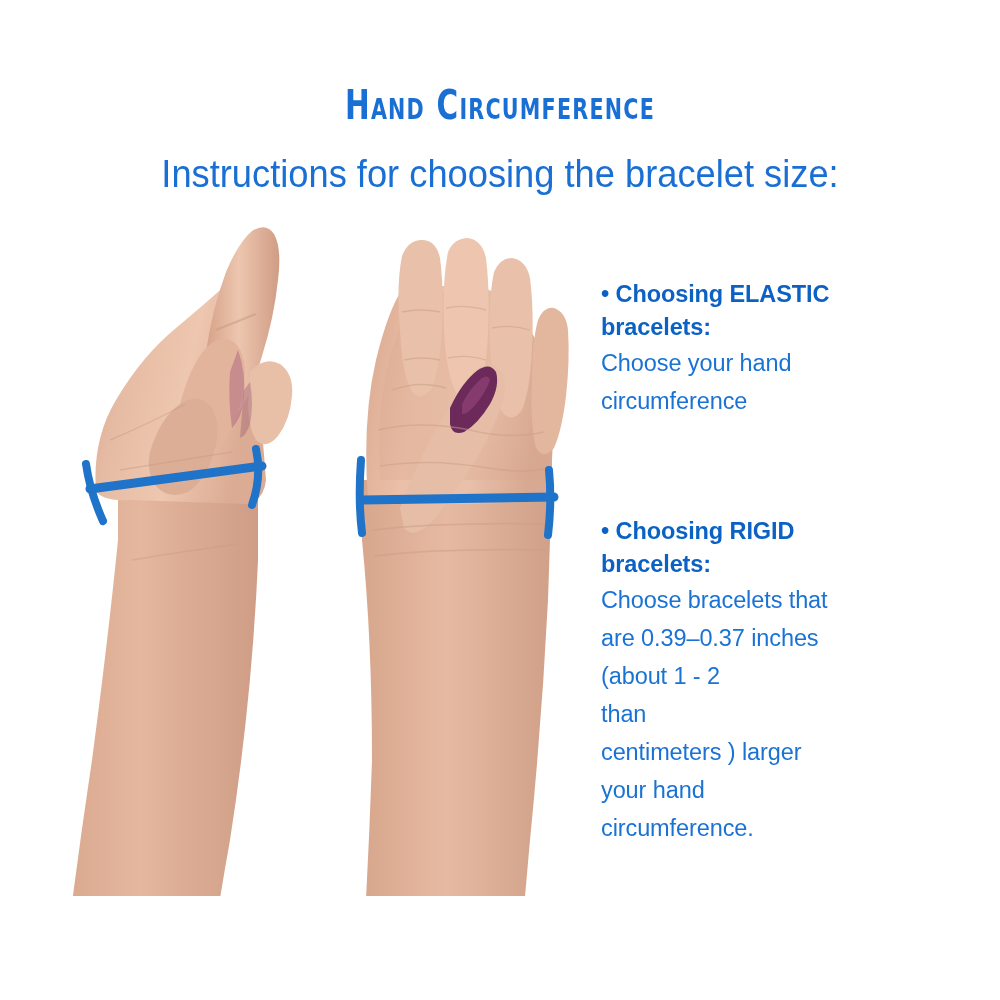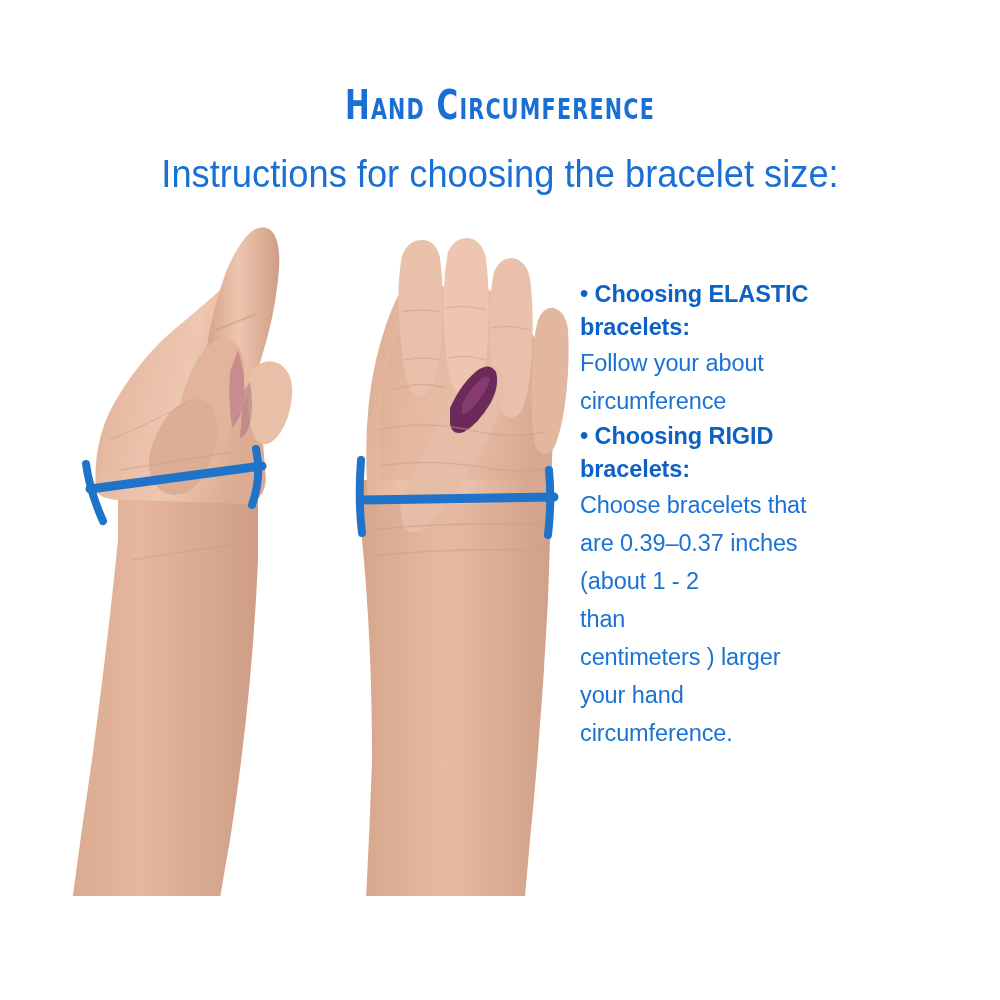--- a/index.html
+++ b/index.html
@@ -32,23 +32,23 @@
     color:#1a6fd4;
     font-family:"Liberation Sans Narrow","Liberation Sans", sans-serif;
     font-weight:400;
     font-size:39px;
     transform:scaleX(0.93);
     transform-origin:center top;
     white-space:nowrap;
   }
 
   
-  .textcol{position:absolute;left:580px;top:278px;width:320px;}
+  .textcol{position:absolute;left:601px;top:278px;width:320px;}
   .block{margin-bottom:0;}
-  .block.second{}
+  .block.second{margin-top:95px;}
   .bhead{
     color:#0c62c4;font-weight:700;font-size:23.5px;line-height:33px;
     font-family:"Liberation Sans", sans-serif;
     letter-spacing:-0.1px;
   }
   .bbody{
     color:#1a73d4;font-weight:400;font-size:23.5px;line-height:38px;
     font-family:"Liberation Sans", sans-serif;
     letter-spacing:-0.1px;
   }
@@ -186,21 +186,21 @@
   </svg>
 
   <div class="title">Hand Circumference</div>
   <div class="subtitle">Instructions for choosing the bracelet size:</div>
 
   <div class="textcol">
 
     <div class="block">
       <div class="bhead">• Choosing ELASTIC</div>
       <div class="bhead">bracelets:</div>
-      <div class="bbody">Follow your about</div>
+      <div class="bbody">Choose your hand</div>
       <div class="bbody">circumference</div>
     </div>
 
     <div class="block second">
       <div class="bhead">• Choosing RIGID</div>
       <div class="bhead">bracelets:</div>
       <div class="bbody">Choose bracelets that</div>
       <div class="bbody">are 0.39–0.37 inches</div>
       <div class="bbody">(about 1 - 2</div>
       <div class="bbody">than</div>

